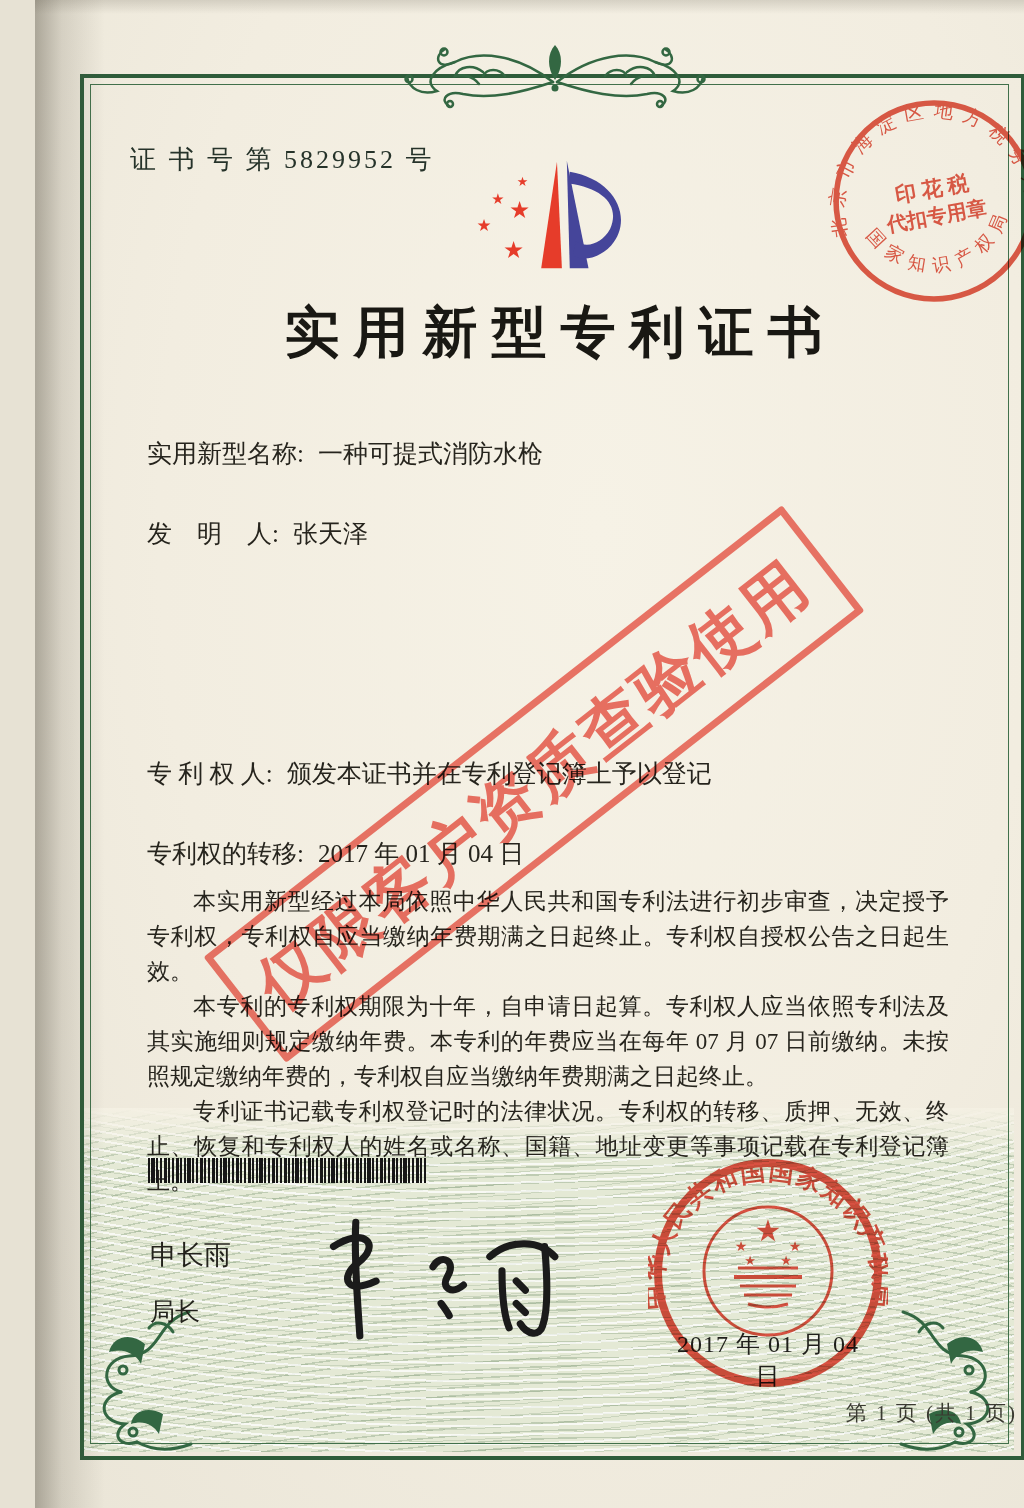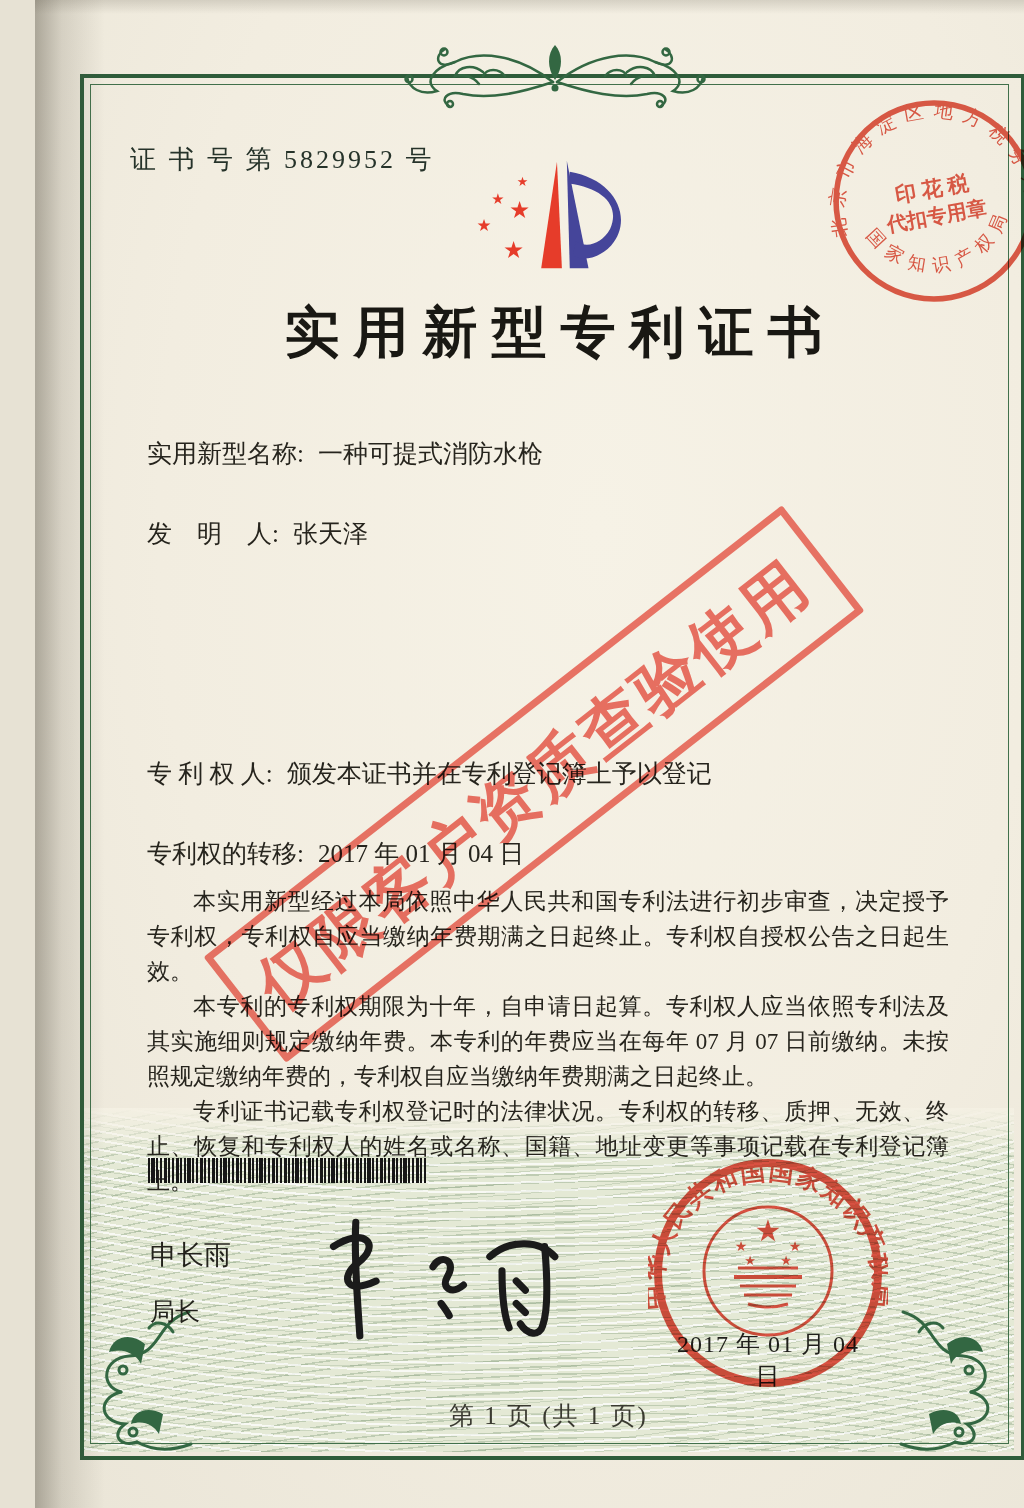--- a/index.html
+++ b/index.html
@@ -49,21 +49,21 @@
       repeating-linear-gradient(90deg,#161616 0 1px,transparent 1px 6px),
       repeating-linear-gradient(90deg,transparent 0 3px,#161616 3px 4px,transparent 4px 9px);}
 
   .officer-title{position:absolute;left:115px;top:1295px;font-size:25px;color:#23221c;}
   .officer-name{position:absolute;left:115px;top:1237px;font-size:27px;color:#23221c;}
   .signature{position:absolute;left:265px;top:1210px;width:270px;height:132px;}
 
   .seal{position:absolute;left:613px;top:1153px;width:240px;height:240px;mix-blend-mode:multiply;opacity:.93;}
   .seal-date{position:absolute;left:633px;top:1328px;width:200px;text-align:center;
     font-size:24px;letter-spacing:1px;color:#1f1f1b;}
-  .footer{position:absolute;left:45px;top:1399px;width:937px;text-align:center;font-size:25px;
+  .footer{position:absolute;left:45px;top:1399px;width:937px;text-align:right;font-size:21px;
     letter-spacing:2px;color:#3a3a31;}
 
   .taxstamp{position:absolute;left:793px;top:95px;width:212px;height:212px;
     transform:rotate(-10deg);opacity:.92;mix-blend-mode:multiply;}
 
   .watermark{position:absolute;left:132px;top:717px;width:720px;height:120px;
     transform:rotate(-38deg);border:7px solid rgba(238,98,86,.85);border-radius:3px;
     display:flex;align-items:center;justify-content:center;
     font-size:64px;font-weight:bold;letter-spacing:4px;color:rgba(238,98,86,.88);
     mix-blend-mode:multiply;white-space:nowrap;}

